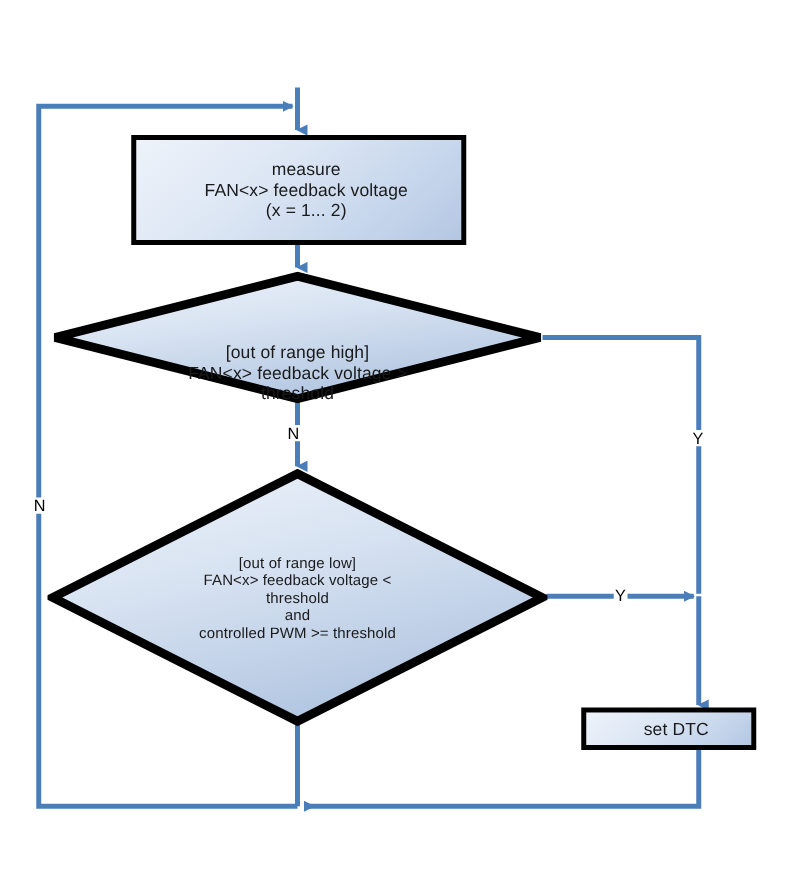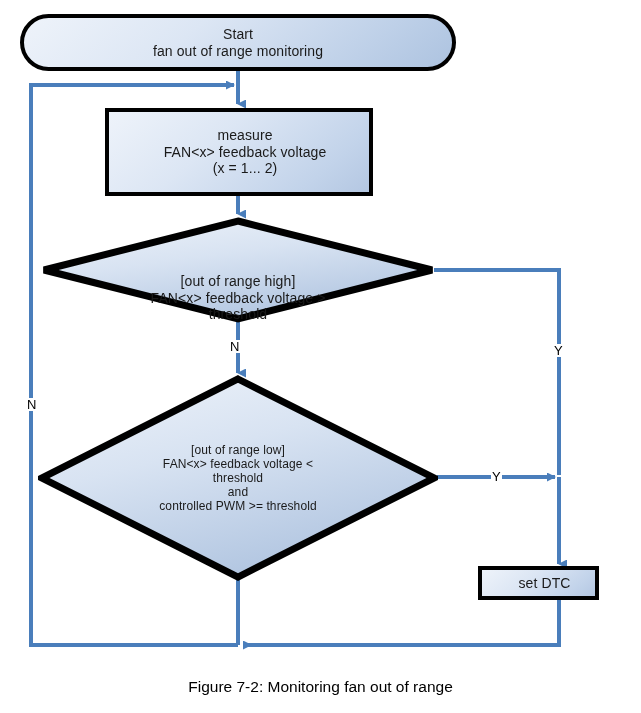--- a/index.html
+++ b/index.html
@@ -124,24 +124,20 @@
       <path d="M559,477 L559,564" marker-end="url(#arrow-down)"></path>
 
       <path d="M559,600 L559,645 L244,645" marker-end="url(#arrow-left)"></path>
 
       <path d="M238,578 L238,645"></path>
 
       <path d="M238,645 L31,645 L31,85 L234,85" marker-end="url(#arrow-right)"></path>
     </g>
   </svg>
 
-  <div class="node terminator" style="left:20px; top:14px; width:436px; height:57px;">
-    <span class="label" style="font-size:14px;">Start
-fan out of range monitoring</span>
-  </div>
 
   <div class="node process" style="left:105px; top:108px; width:268px; height:88px;">
     <span class="label" style="font-size:14px;">measure
 FAN&lt;x&gt; feedback voltage
 (x = 1... 2)</span>
   </div>
 
   <div class="node decision" style="left:40px; top:217px; width:396px; height:106px;align-items:flex-end;">
     <svg width="396" height="106" viewBox="0 0 396 106">
       <defs>
@@ -169,27 +165,26 @@
       </defs>
       <polygon points="200,4 396,103 200,202 4,103" fill="url(#gradD2)" stroke="#000000" stroke-width="7" stroke-linejoin="miter"></polygon>
     </svg>
     <span class="label" style="font-size:12px;">[out of range low]
 FAN&lt;x&gt; feedback voltage &lt;
 threshold
 and
 controlled PWM &gt;= threshold</span>
   </div>
 
-  <div class="node process" style="left:478px; top:566px; width:121px; height:34px;">
+  <div class="node process" style="left:465px; top:566px; width:140px; height:34px;">
     <span class="label" style="font-size:14px;">set DTC</span>
   </div>
 
   <span class="edge-label" style="left:229px; top:340px;">N</span>
 
   <span class="edge-label" style="left:553px; top:344px;">Y</span>
 
   <span class="edge-label" style="left:26px; top:398px;">N</span>
 
   <span class="edge-label" style="left:491px; top:470px;">Y</span>
 
-  <div class="caption" style="top:678px;">Figure 7-2: Monitoring fan out of range</div>
 
 </div>
 
 </body></html>

